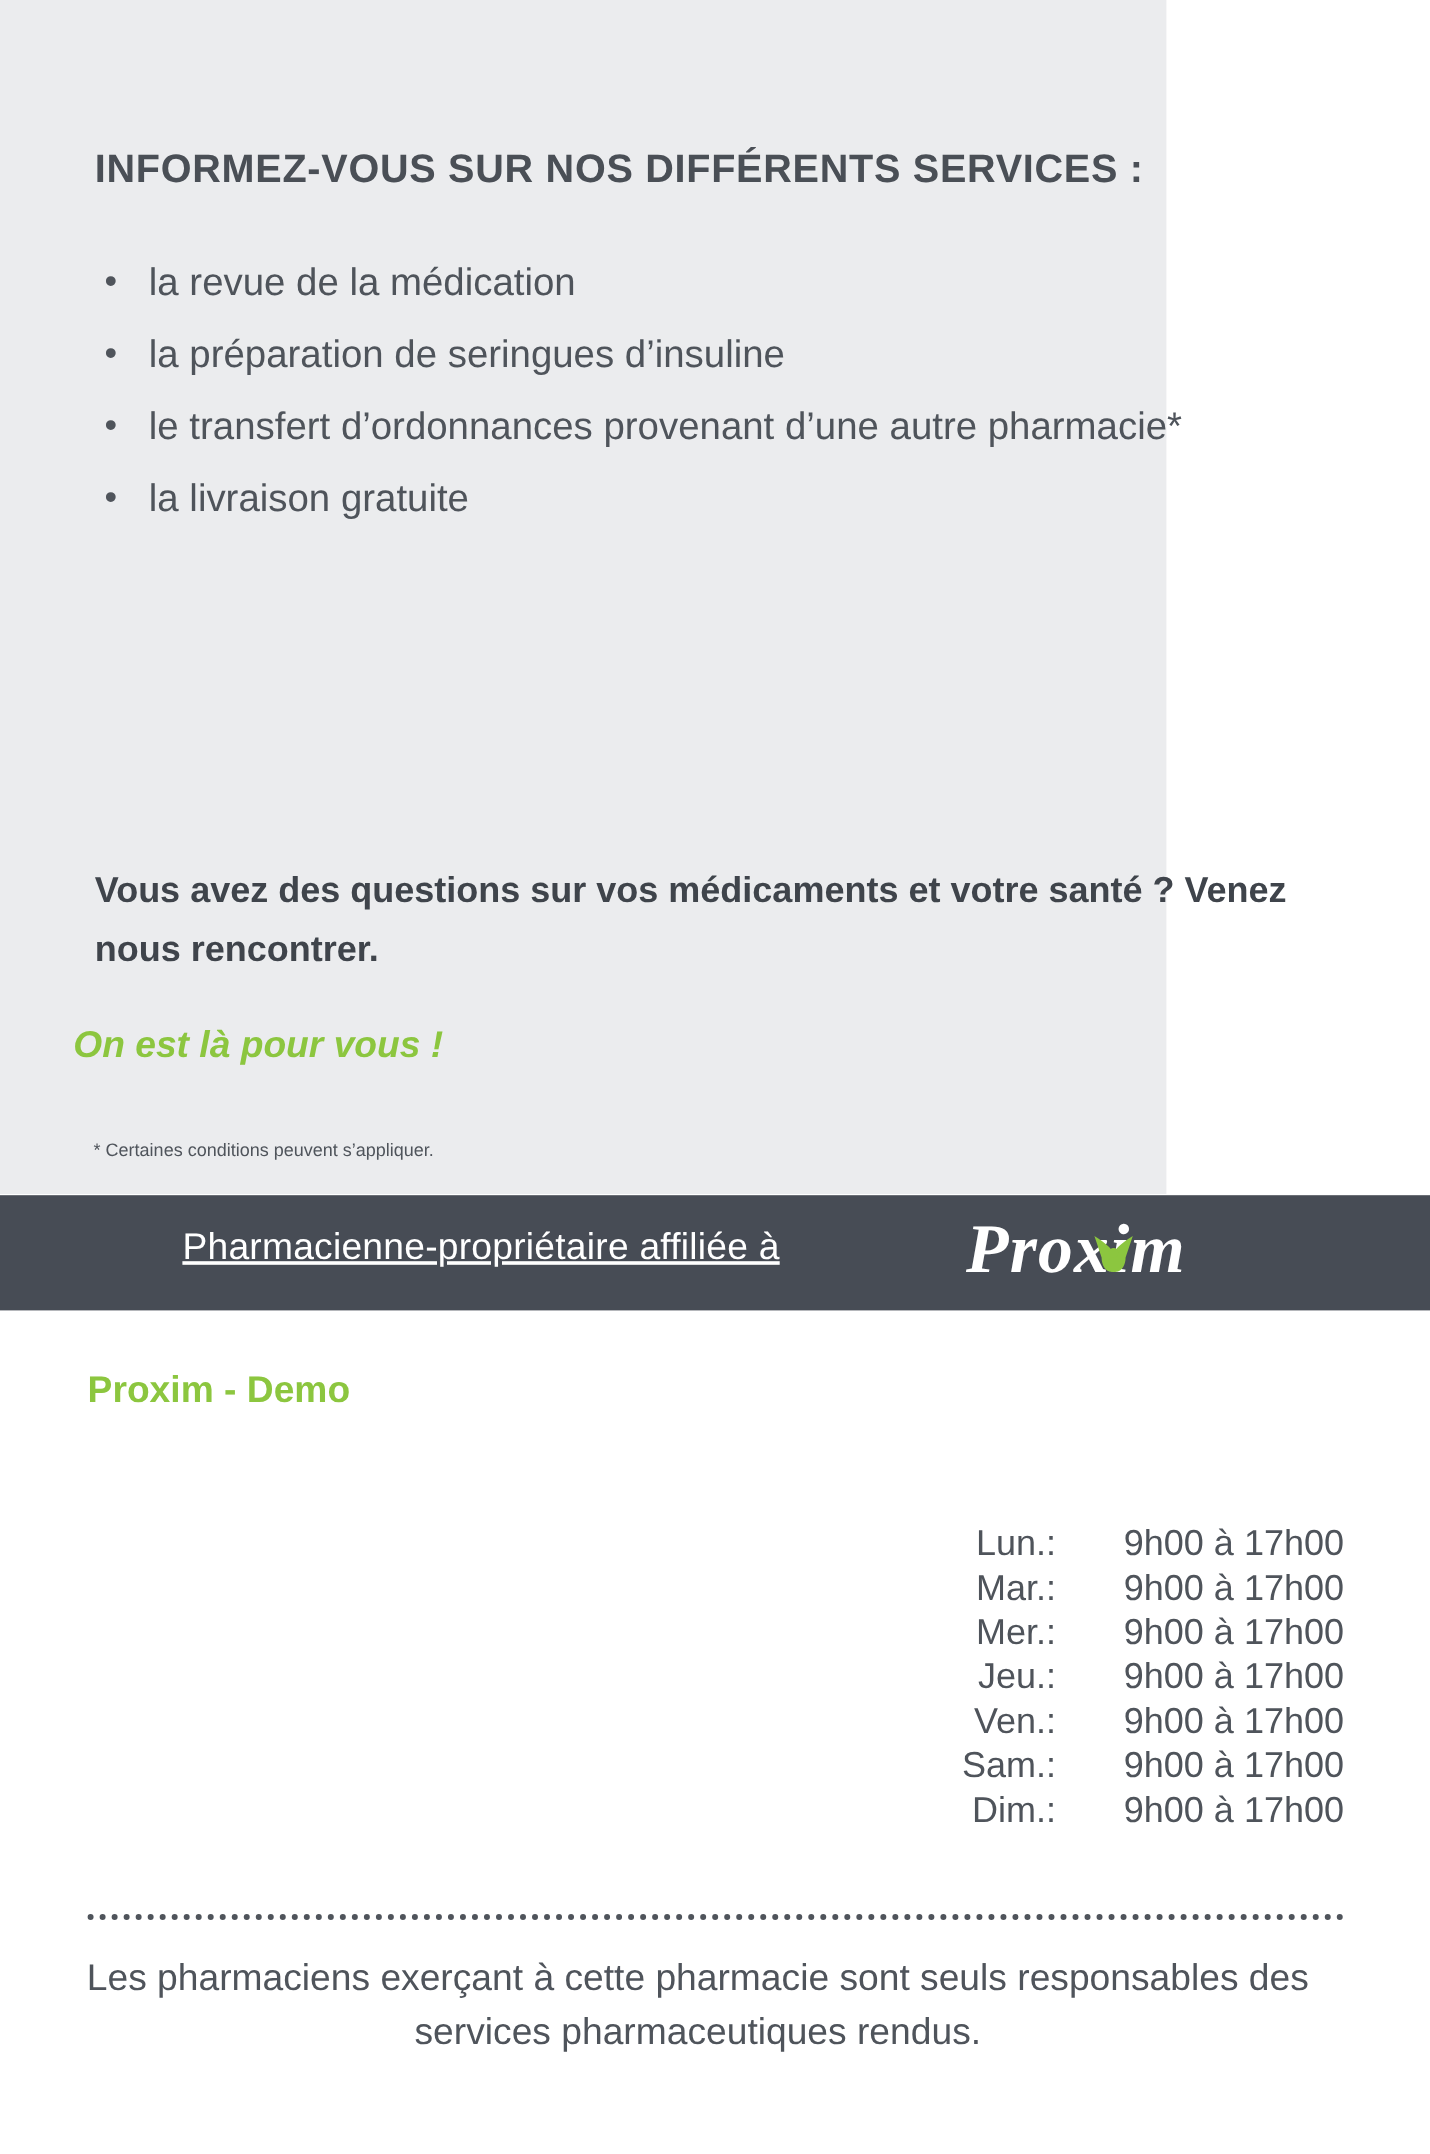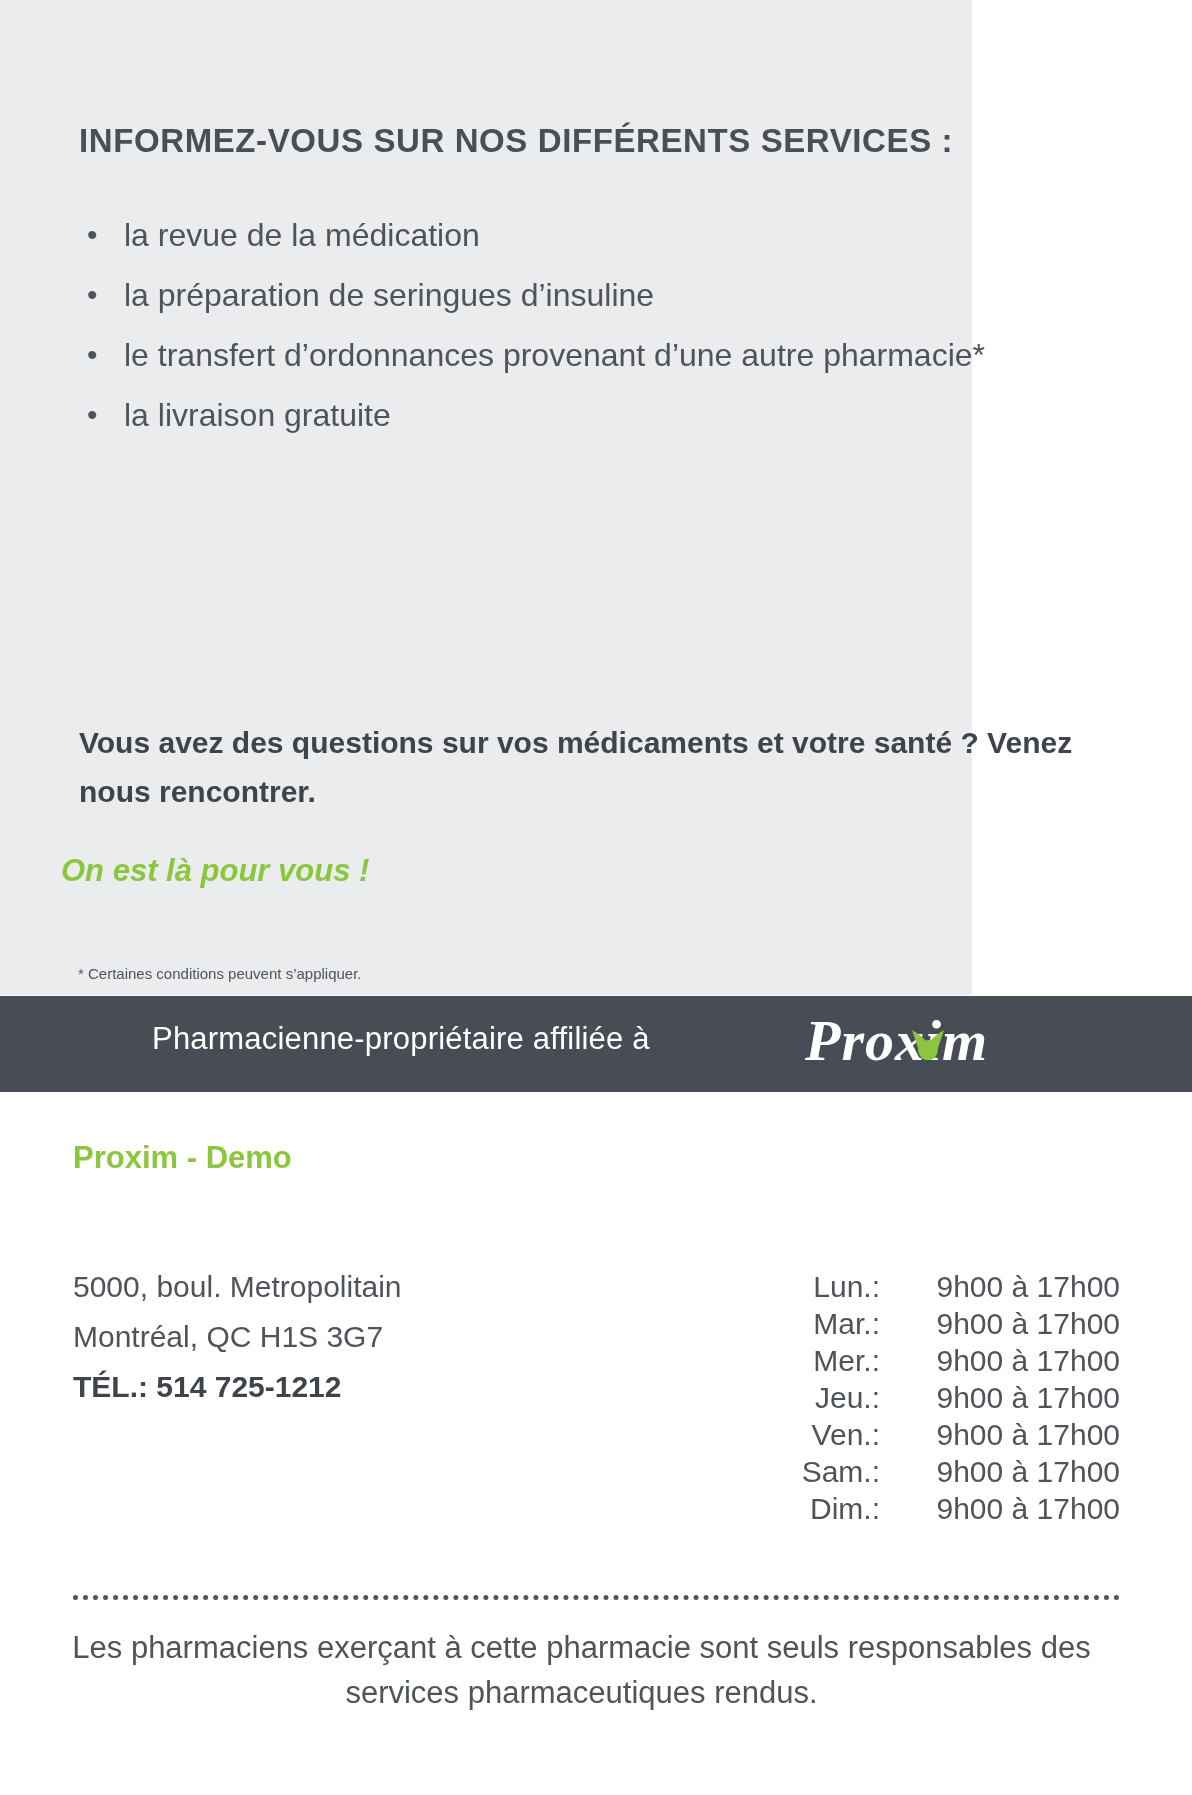--- a/index.html
+++ b/index.html
@@ -84,39 +84,39 @@
     font-weight: bold;
     font-style: italic;
     color: #8cc63f;
   }
   .footnote {
     position: absolute;
     left: 78px;
     top: 950px;
     font-size: 15px;
     color: #4f545b;
-    margin-top: 15px;
   }
 
   
   .affiliation-band {
     position: absolute;
     left: 0;
     top: 996px;
     width: 1192px;
     height: 96px;
     background: #474c55;
   }
   .affiliation-text {
     position: absolute;
     left: 152px;
     top: 1021px;
     font-size: 31px;
     color: #ffffff;
     letter-spacing: 0.2px;
+    text-decoration: underline;
   }
   .proxim-logo {
     position: absolute;
     left: 805px;
     top: 1008px;
     height: 66px;
     width: 230px;
   }
   .proxim-logo .word {
     position: absolute;
@@ -235,25 +235,20 @@
       <svg width="40" height="40" viewBox="0 0 40 40" xmlns="http://www.w3.org/2000/svg">
         <path d="M4 6 C14 12, 20 18, 24 26 C26 31, 24 36, 19 36 C13 36, 10 30, 10 24 Z" fill="#8cc63f"></path>
         <path d="M36 6 C26 12, 20 18, 16 26 C14 31, 16 36, 21 36 C27 36, 30 30, 30 24 Z" fill="#8cc63f"></path>
         <circle cx="20" cy="20" r="4" fill="#8cc63f"></circle>
       </svg>
     </span>
   </div>
 
   <div class="store-name">Proxim - Demo</div>
 
-  <div class="address-block">
-    <div>5000, boul. Metropolitain</div>
-    <div>Montréal, QC H1S 3G7</div>
-    <div class="phone">TÉL.: 514 725-1212</div>
-  </div>
 
   <table class="hours-table">
     <tbody>
       <tr>
         <td class="day">Lun.:</td>
         <td class="time">9h00 à 17h00</td>
       </tr>
       <tr>
         <td class="day">Mar.:</td>
         <td class="time">9h00 à 17h00</td>

